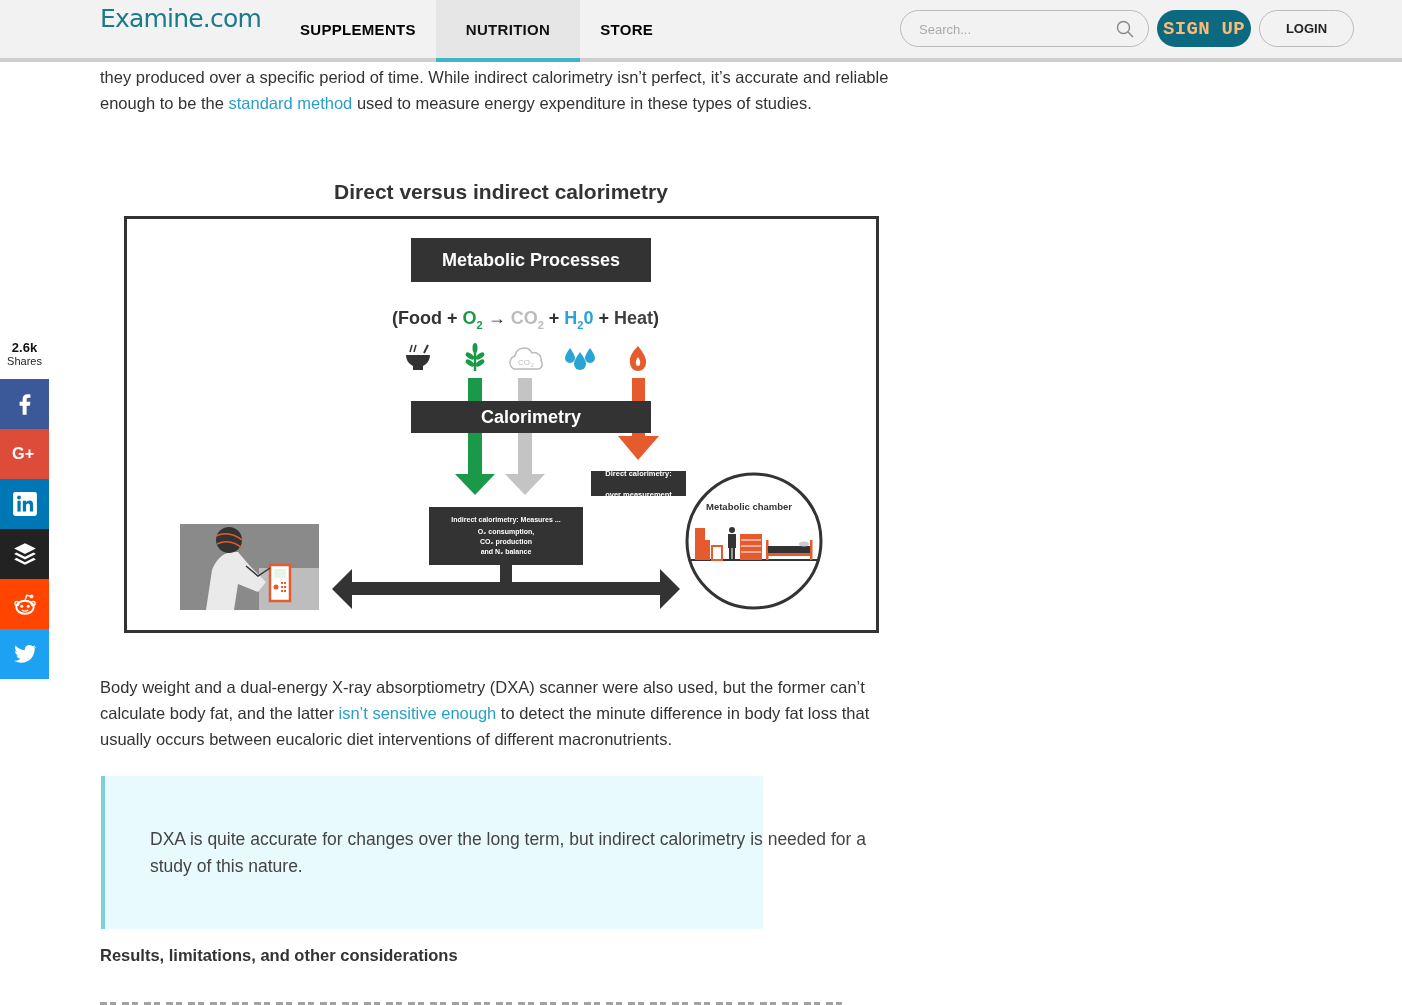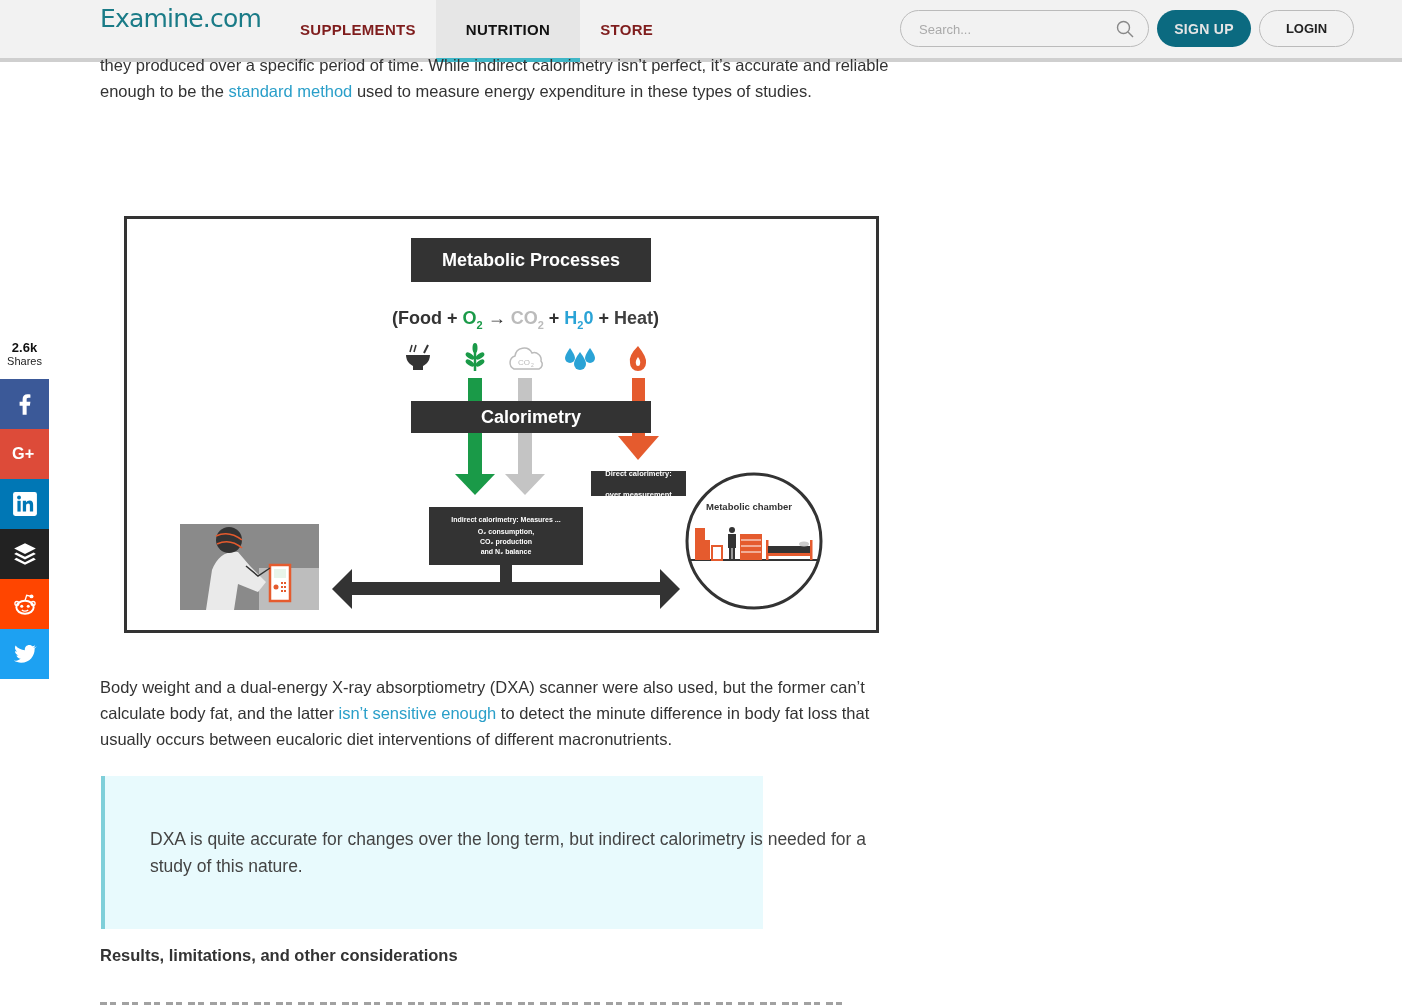--- a/index.html
+++ b/index.html
@@ -3,33 +3,33 @@
 <meta charset="utf-8">
 <style>
   * { box-sizing: border-box; margin: 0; padding: 0; }
   html, body { width: 1402px; height: 1005px; overflow: hidden; background: #ffffff; }
   body { font-family: "DejaVu Sans", sans-serif; color: #333; position: relative; }
 
   
   .header { position: absolute; top: 0; left: 0; width: 1402px; height: 62px; background: #f2f2f2; border-bottom: 4px solid #cfcfcf; }
   .logo { position: absolute; left: 100px; top: 4px; font-family: "DejaVu Sans", sans-serif; font-size: 25px; color: #1a7b87; letter-spacing: -0.8px; }
   .nav { position: absolute; left: 280px; top: 0; height: 62px; display: flex; }
-  .nav-item { height: 58px; padding: 0 20px; display: flex; align-items: center; font-family: "Liberation Sans", sans-serif; font-weight: bold; font-size: 15px; letter-spacing: 0.3px; color: #7f1d1d; }
+  .nav-item { height: 58px; padding: 0 20px; display: flex; align-items: center; font-family: "Liberation Sans", sans-serif; font-weight: bold; font-size: 15px; letter-spacing: 0.3px; color: #000000; }
   .nav-item.active { background: #e6e6e6; color: #111; border-bottom: 4px solid #3fb6c6; height: 62px; padding: 0 30px; }
   .search { position: absolute; left: 900px; top: 10px; width: 249px; height: 37px; border: 1px solid #bbb; border-radius: 19px; background: #f2f2f2; }
   .search input { position: absolute; left: 18px; top: 8px; width: 190px; height: 20px; border: none; background: transparent; font-family: "Liberation Sans", sans-serif; font-size: 13px; color: #555; outline: none; }
   .search input::placeholder { color: #aaa; }
   .search-icon { position: absolute; right: 14px; top: 9px; width: 18px; height: 18px; }
-  .btn-signup { position: absolute; left: 1157px; top: 10px; width: 94px; height: 37px; border-radius: 19px; background: #0b6a80; color: #e5e5e5; font-family: Liberation Sans, sans-serif; font-weight: bold; font-size: 14px; display: flex; align-items: center; justify-content: center; letter-spacing: 0.3px; }
+  .btn-signup { position: absolute; left: 1157px; top: 10px; width: 94px; height: 37px; border-radius: 19px; background: #0b6a80; color: #fdba74; font-family: Liberation Mono, monospace; font-weight: bold; font-size: 19px; display: flex; align-items: center; justify-content: center; letter-spacing: 0.3px; }
   .btn-login { position: absolute; left: 1259px; top: 10px; width: 95px; height: 37px; border-radius: 19px; border: 1px solid #bbb; background: #f2f2f2; color: #222; font-family: "Liberation Sans", sans-serif; font-weight: bold; font-size: 13px; display: flex; align-items: center; justify-content: center; }
 
   
   .para { position: absolute; left: 100px; width: 805px; font-family: "Liberation Sans", sans-serif; font-size: 16.5px; line-height: 26px; color: #333; }
   .para a { color: #2a9fc9; text-decoration: none; }
-  .p1 { top: 52px; }
+  .p1 { top: 64px; }
   .p2 { top: 674px; }
 
   
   .figure { position: absolute; left: 104px; top: 168px; width: 794px; height: 472px; background: #fff; }
   .fig-title { position: absolute; left: 0; top: 12px; width: 852px; text-align: center; font-family: "Liberation Sans", sans-serif; font-weight: bold; font-size: 21px; color: #333; }
   .fig-frame { position: absolute; left: 20px; top: 48px; width: 755px; height: 417px; border: 3px solid #333; }
   .dark-box { position: absolute; background: #333; color: #fff; font-family: "Liberation Sans", sans-serif; font-weight: bold; display: flex; align-items: center; justify-content: center; text-align: center; }
   .mp-box { left: 307px; top: 70px; width: 240px; height: 44px; font-size: 18px; }
   .cal-box { left: 307px; top: 233px; width: 240px; height: 32px; font-size: 18px; }
   .direct-box { left: 487px; top: 303px; width: 95px; height: 25px; font-size: 7.5px; line-height: 9px; }
@@ -78,20 +78,21 @@
   </div>
   <div class="btn-signup">SIGN UP</div>
   <div class="btn-login">LOGIN</div>
 </div>
 
 <p class="para p1">
   <span>they produced over a specific period of time. While indirect calorimetry isn’t perfect, it’s accurate and reliable enough to be the </span><a href="#">standard method</a><span> used to measure energy expenditure in these types of studies.</span>
 </p>
 
 <div class="figure">
+  <div class="fig-title" style="left:-29px;">Direct versus indirect calorimetry</div>
   <div class="fig-frame"></div>
 
   <svg class="fig-svg" viewBox="0 0 794 472">
 
     <g>
       <path d="M302 187 h24 a12 12 0 0 1 -24 0 z" fill="#333"></path>
       <rect x="309" y="198" width="10" height="4" fill="#333"></rect>
       <line x1="308" y1="177" x2="306" y2="184" stroke="#333" stroke-width="1.5"></line>
       <line x1="312" y1="177" x2="310" y2="184" stroke="#333" stroke-width="1.5"></line>
       <line x1="324" y1="177" x2="320" y2="185" stroke="#333" stroke-width="2"></line>

